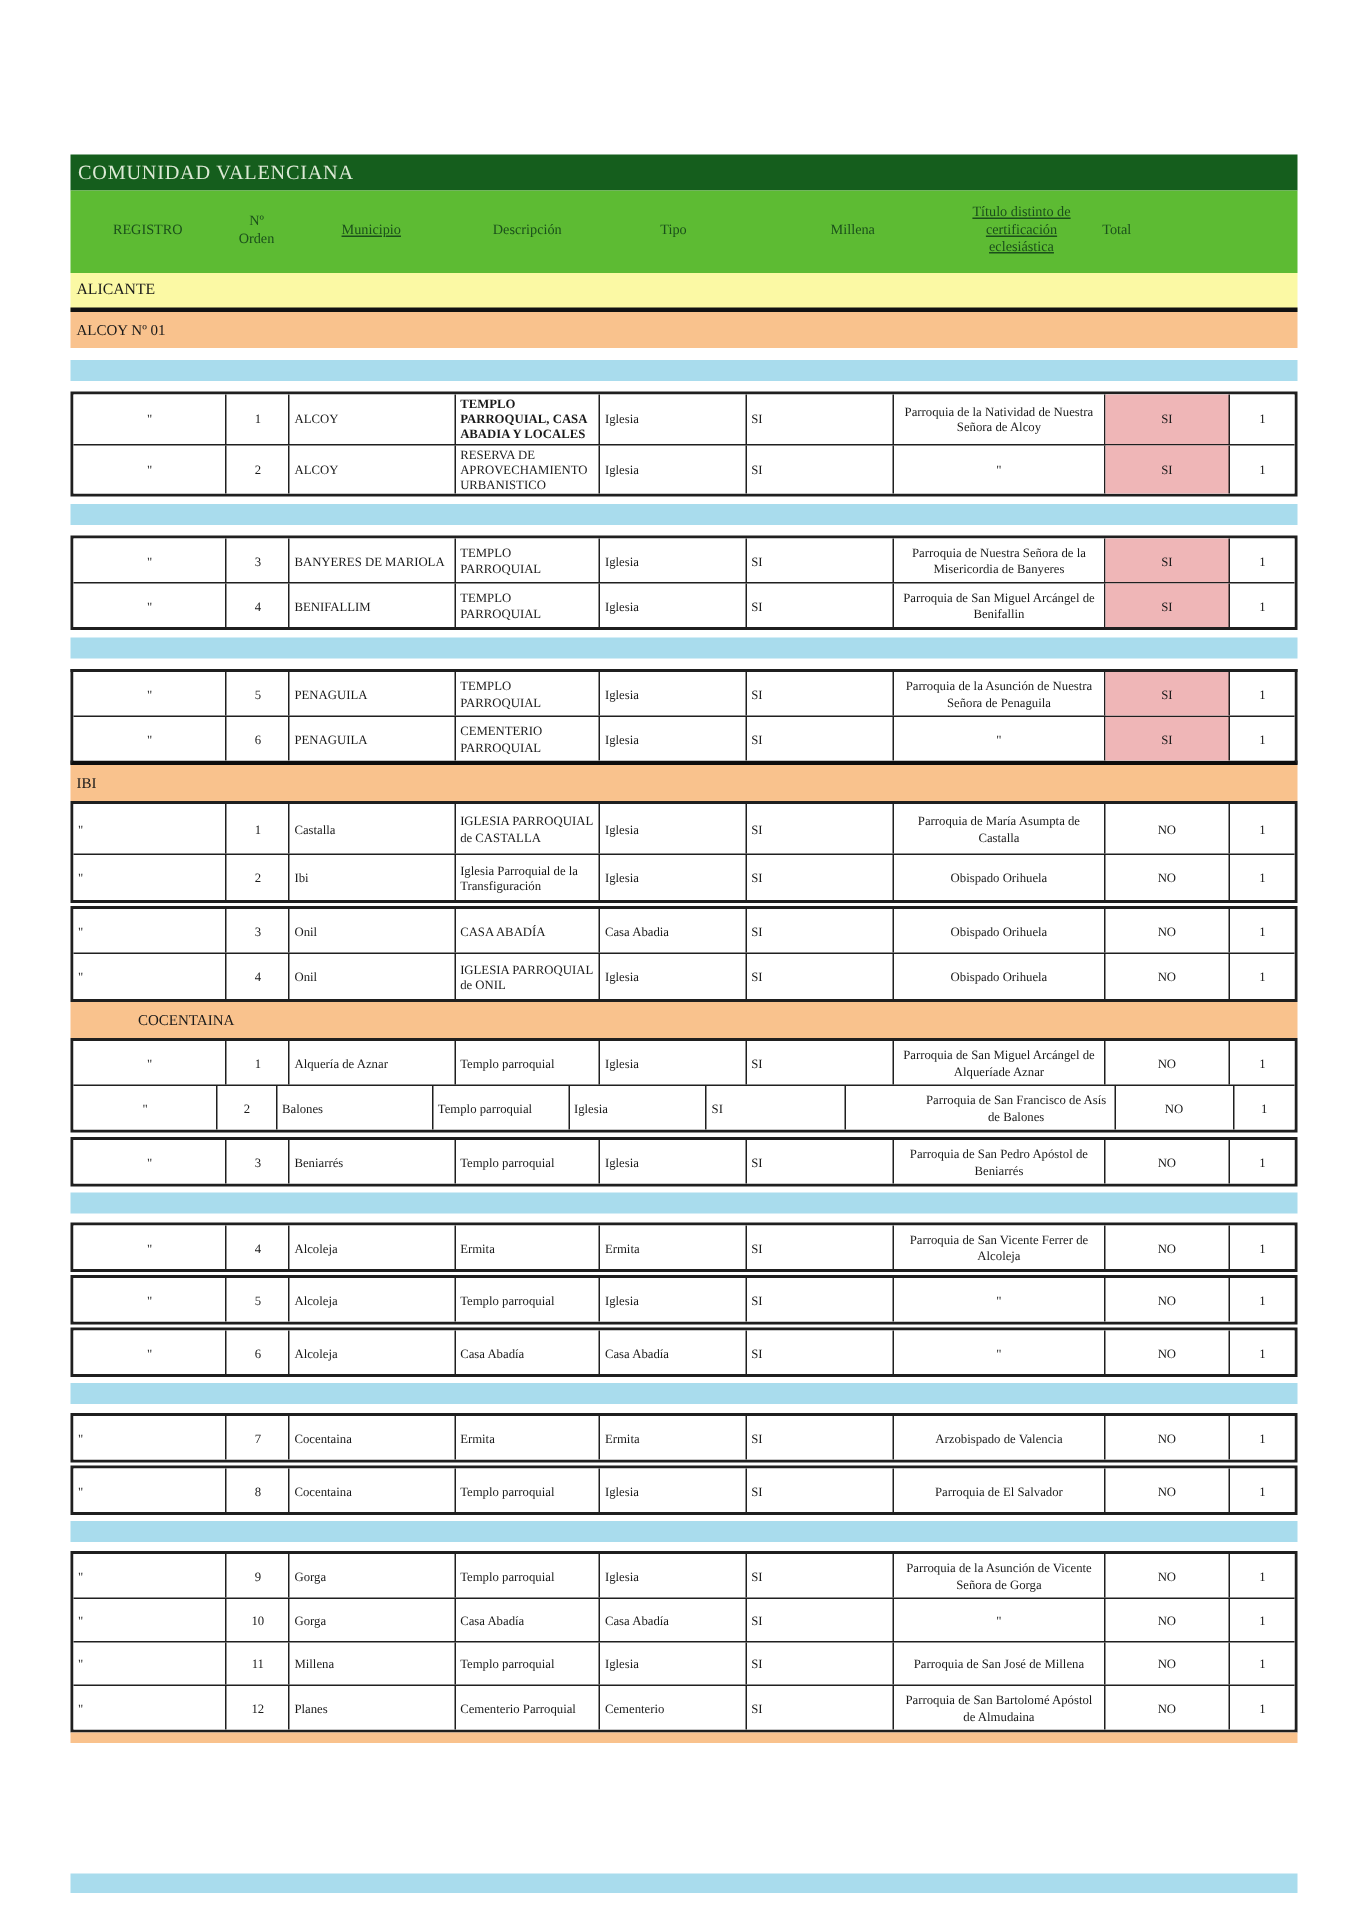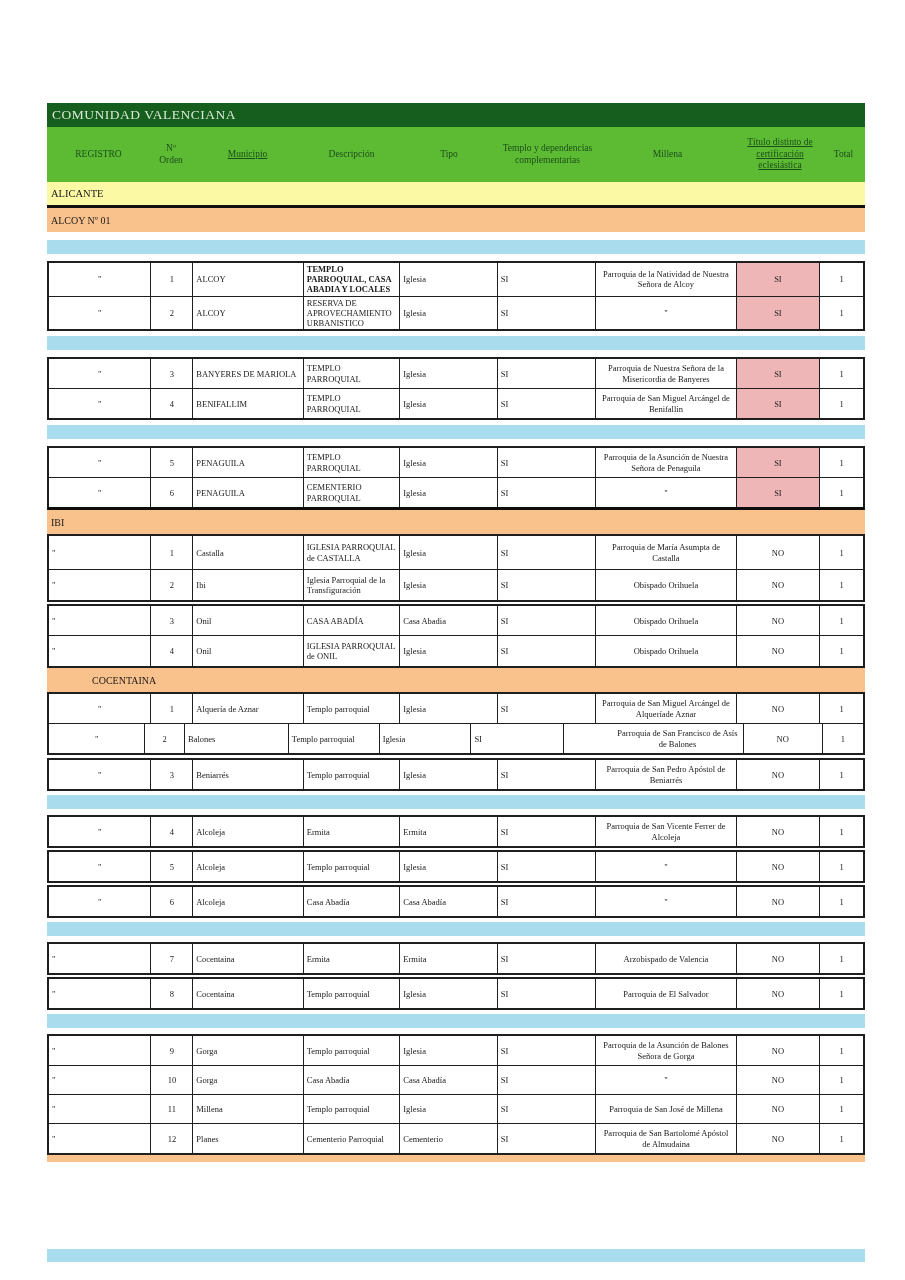--- a/index.html
+++ b/index.html
@@ -50,21 +50,20 @@
 <body>
 
 <div class="page">
   <div class="title-bar">COMUNIDAD VALENCIANA</div>
   <div class="header-row">
       <div class="hcell" style="width: 103px;">REGISTRO</div>
       <div class="hcell" style="width: 42px;">Nº Orden</div>
       <div class="hcell" style="width: 111px; text-decoration: underline;">Municipio</div>
       <div class="hcell" style="width: 97px;">Descripción</div>
       <div class="hcell" style="width: 98px;">Tipo</div>
-      <div class="hcell" style="width: 99px;">Templo y dependencias complementarias</div>
       <div class="hcell" style="width: 141px;">Millena</div>
       <div class="hcell" style="width: 84px; text-decoration: underline;">Título distinto de certificación eclesiástica</div>
       <div class="hcell" style="width: 43px;">Total</div>
     </div>
   <div class="province">ALICANTE</div>
   <div>
       <div class="section-hdr">ALCOY Nº 01</div>
       <div class="gap" style="height: 8px;"></div>
       <div class="blue-bar"></div>
       <div class="gap" style="height: 7px;"></div>
@@ -313,21 +312,21 @@
       <div class="blue-bar"></div>
       <div class="gap" style="height: 6px;"></div>
       <div class="band">
         <div class="row" style="min-height: 29px;">
           <div class="cell col0 left" style="width: 103px;">"</div>
           <div class="cell col1" style="width: 42px;">9</div>
           <div class="cell col2" style="width: 111px;">Gorga</div>
           <div class="cell col3" style="width: 97px;">Templo parroquial</div>
           <div class="cell col4" style="width: 98px;">Iglesia</div>
           <div class="cell col5" style="width: 99px;">SI</div>
-          <div class="cell col6" style="width: 141px;">Parroquia de la Asunción de Balones Señora de Gorga</div>
+          <div class="cell col6" style="width: 141px;">Parroquia de la Asunción de Vicente Señora de Gorga</div>
           <div class="cell col7" style="width: 84px;">NO</div>
           <div class="cell col8" style="width: 43px;">1</div>
         </div>
         <div class="row" style="min-height: 28px;">
           <div class="cell col0 left" style="width: 103px;">"</div>
           <div class="cell col1" style="width: 42px;">10</div>
           <div class="cell col2" style="width: 111px;">Gorga</div>
           <div class="cell col3" style="width: 97px;">Casa Abadía</div>
           <div class="cell col4" style="width: 98px;">Casa Abadía</div>
           <div class="cell col5" style="width: 99px;">SI</div>

